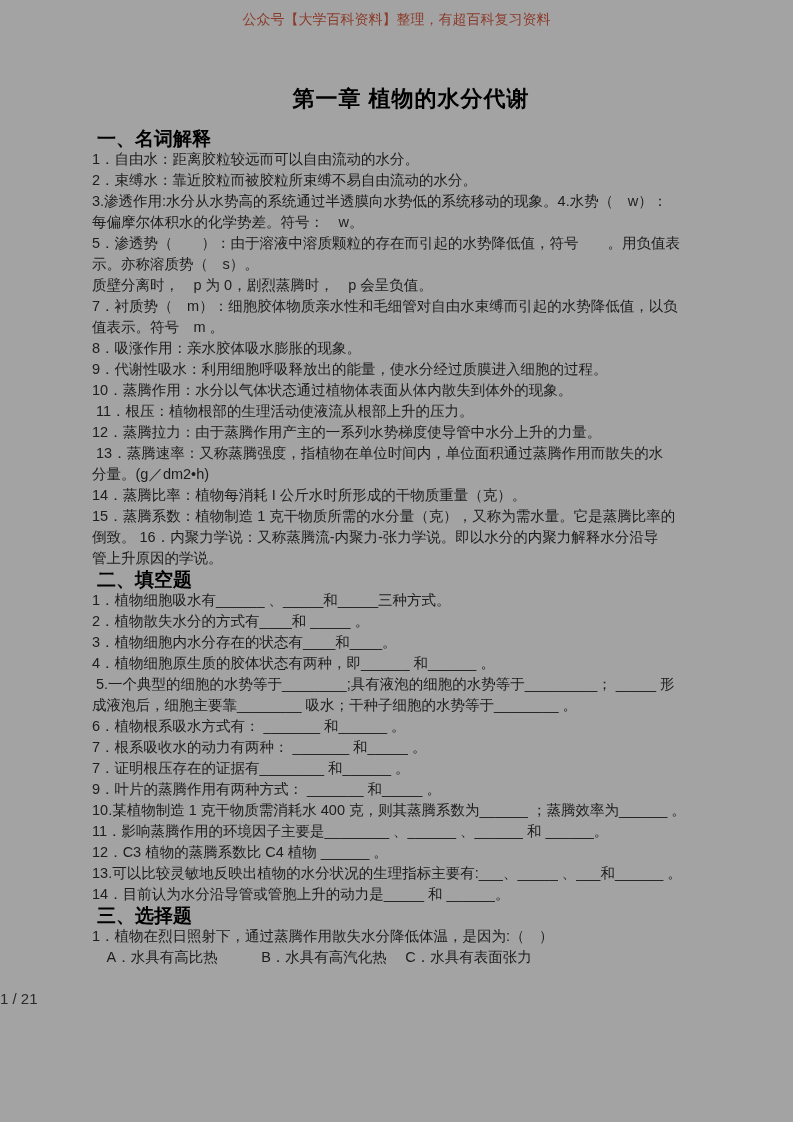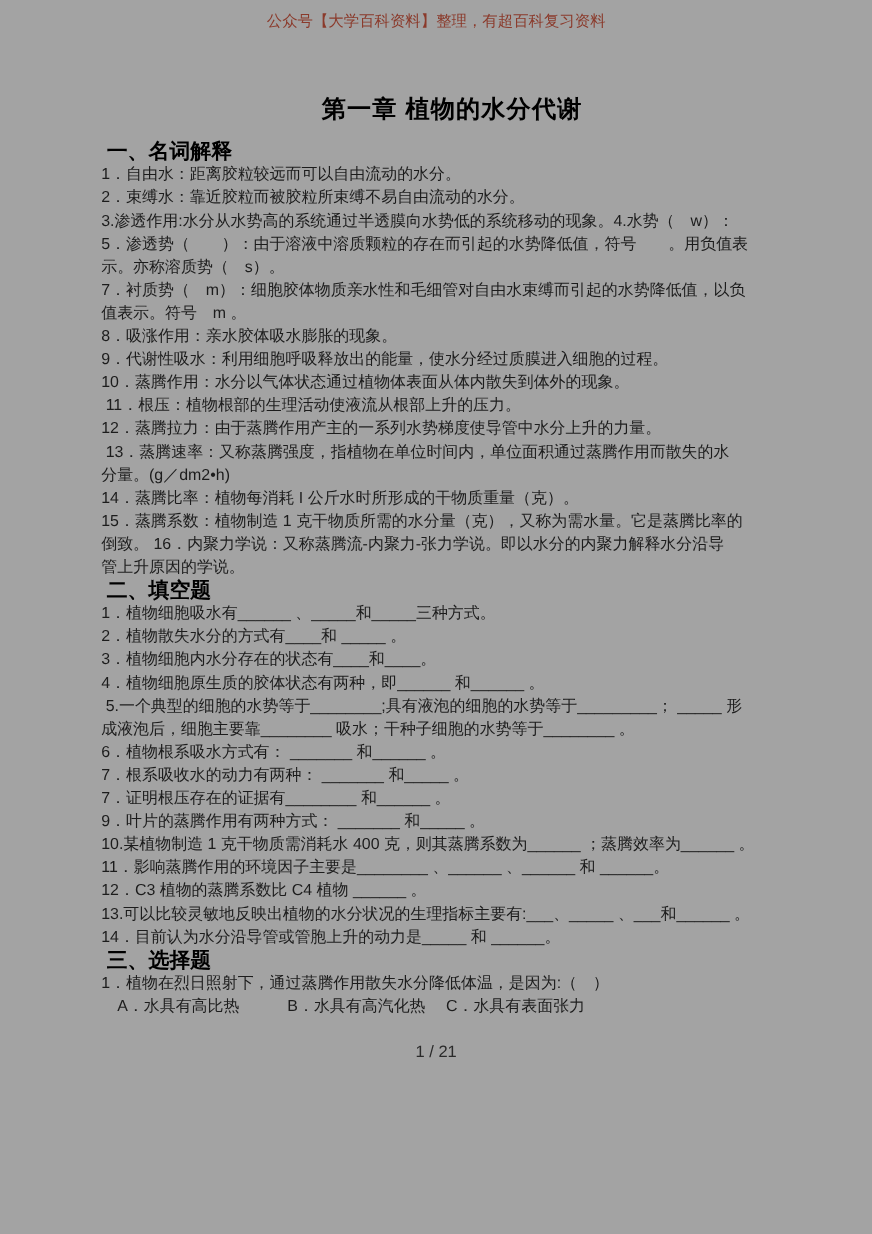--- a/index.html
+++ b/index.html
@@ -53,21 +53,20 @@
     white-space: pre;
   }
   .line {
     white-space: pre;
     line-height: 21px;
     height: 21px;
     overflow: hidden;
   }
   .doc-footer {
     margin-top: 22px;
-    text-align: center;
     font-size: 15px;
     color: #2a2a2a;
     white-space: pre;
   }
 </style>
 </head>
 <body>
 
 <div class="page">
 
@@ -75,22 +74,24 @@
 
   <div class="doc-title">第一章 植物的水分代谢</div>
 
   <div class="content">
 
     <div class="section">
       <div class="section-heading">一、名词解释</div>
       <div class="line">1．自由水：距离胶粒较远而可以自由流动的水分。</div>
       <div class="line">2．束缚水：靠近胶粒而被胶粒所束缚不易自由流动的水分。</div>
       <div class="line">3.渗透作用:水分从水势高的系统通过半透膜向水势低的系统移动的现象。4.水势（　w）：</div>
+      <div class="line">每偏摩尔体积水的化学势差。符号：　w。</div>
       <div class="line">5．渗透势（　　）：由于溶液中溶质颗粒的存在而引起的水势降低值，符号　　。用负值表</div>
       <div class="line">示。亦称溶质势（　s）。</div>
+      <div class="line">质壁分离时，　p 为 0，剧烈蒸腾时，　p 会呈负值。</div>
       <div class="line">7．衬质势（　m）：细胞胶体物质亲水性和毛细管对自由水束缚而引起的水势降低值，以负</div>
       <div class="line">值表示。符号　m 。</div>
       <div class="line">8．吸涨作用：亲水胶体吸水膨胀的现象。</div>
       <div class="line">9．代谢性吸水：利用细胞呼吸释放出的能量，使水分经过质膜进入细胞的过程。</div>
       <div class="line">10．蒸腾作用：水分以气体状态通过植物体表面从体内散失到体外的现象。</div>
       <div class="line"> 11．根压：植物根部的生理活动使液流从根部上升的压力。</div>
       <div class="line">12．蒸腾拉力：由于蒸腾作用产主的一系列水势梯度使导管中水分上升的力量。</div>
       <div class="line"> 13．蒸腾速率：又称蒸腾强度，指植物在单位时间内，单位面积通过蒸腾作用而散失的水</div>
       <div class="line">分量。(g／dm2•h)</div>
       <div class="line">14．蒸腾比率：植物每消耗 I 公斤水时所形成的干物质重量（克）。</div>

